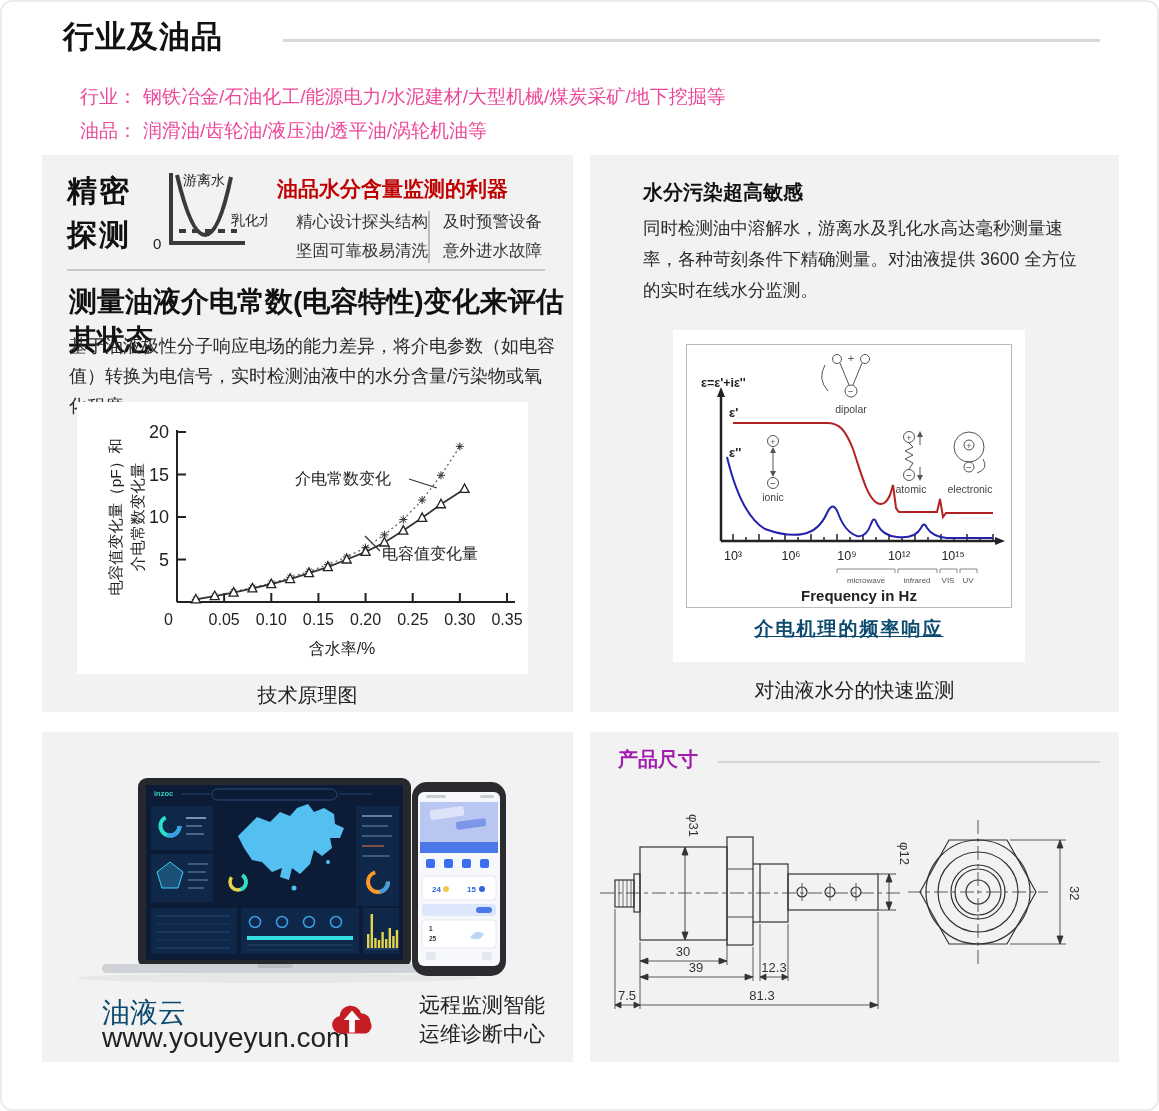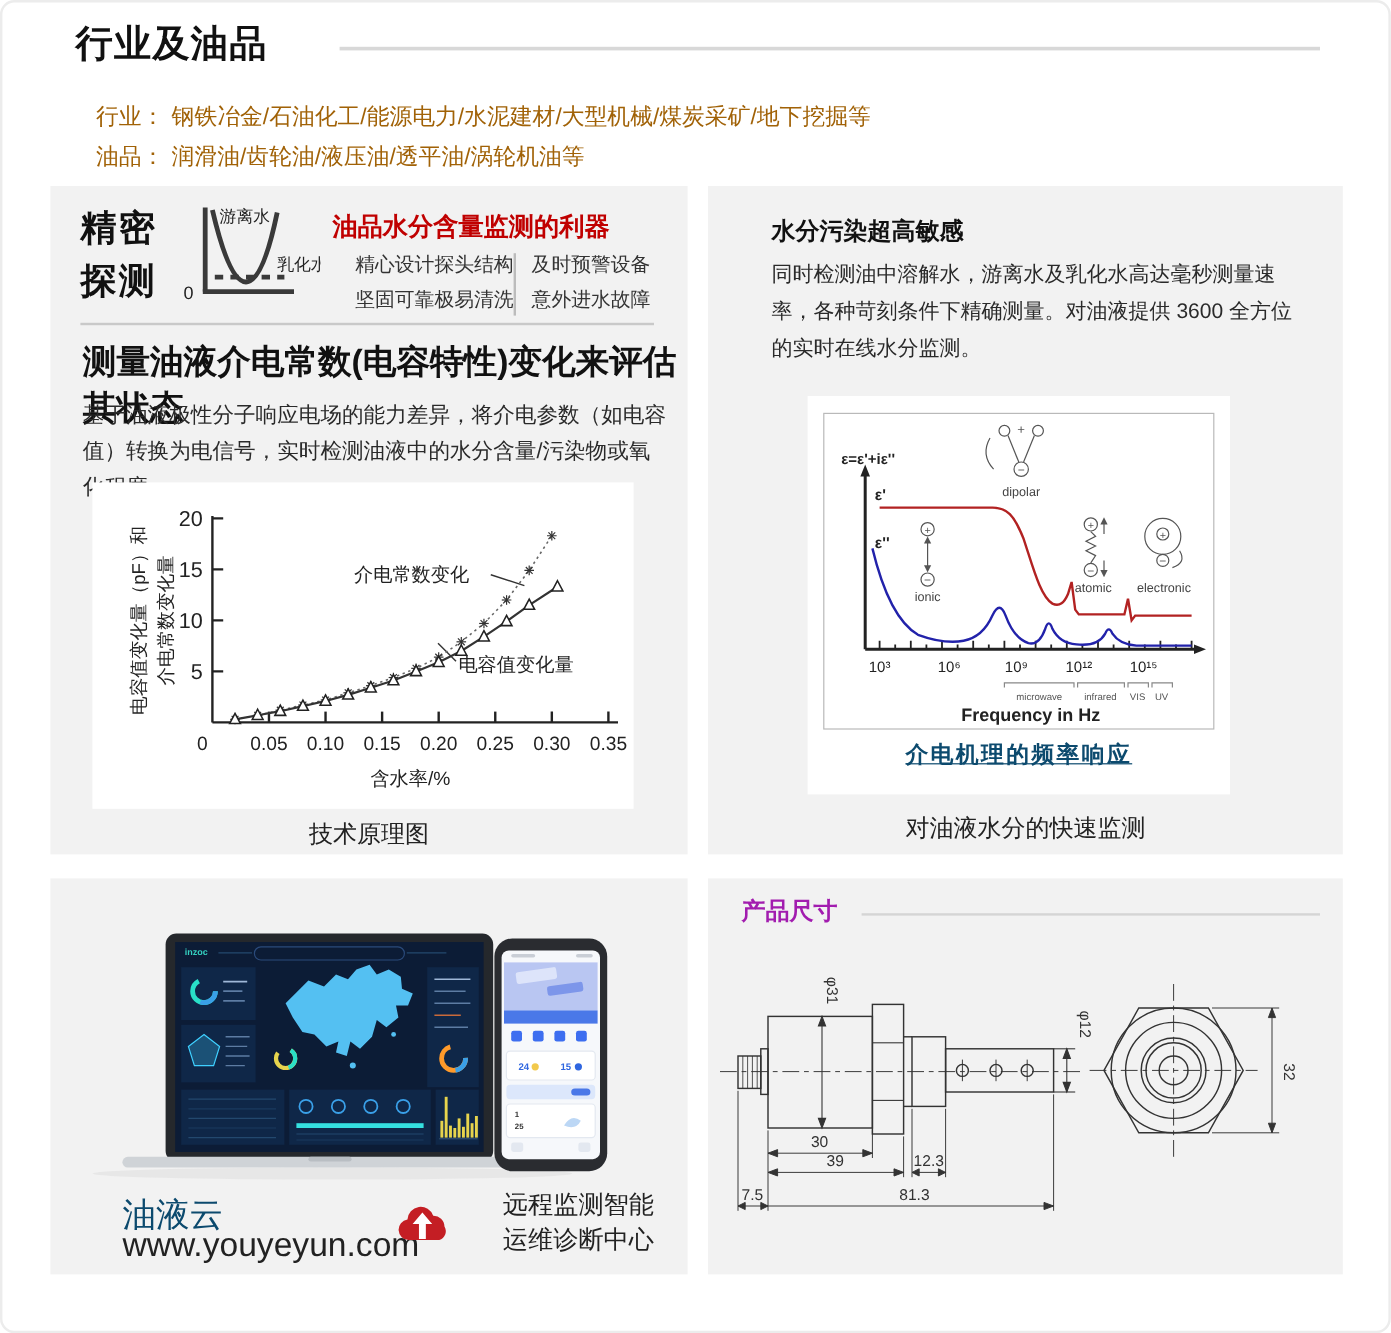--- a/index.html
+++ b/index.html
@@ -1,21 +1,21 @@
 <!DOCTYPE html>
 <html><head>
 <meta charset="utf-8">
 <style>
   html,body{margin:0;padding:0;background:#fff;}
   body{width:1159px;height:1111px;position:relative;font-family:"Liberation Sans","DejaVu Sans",sans-serif;color:#1f1f1f;overflow:hidden;}
   .page-border{position:absolute;inset:0;border:2px solid #ececec;border-radius:12px;pointer-events:none;}
   
   .h1{position:absolute;left:63px;top:16px;font-size:31px;font-weight:800;color:#111;letter-spacing:1px;}
   .h1-rule{position:absolute;left:283px;top:39px;width:817px;height:3px;background:#d8d8d8;}
-  .intro-row{position:absolute;left:80px;font-size:19px;color:#a16207;}
+  .intro-row{position:absolute;left:80px;font-size:19px;color:#ec4899;}
   .intro-row .lbl{margin-right:6px;}
   
   .panel{position:absolute;background:#f2f2f2;}
   .panel-tl{left:42px;top:155px;width:531px;height:557px;}
   .panel-tr{left:590px;top:155px;width:529px;height:557px;}
   .panel-bl{left:42px;top:732px;width:531px;height:330px;}
   .panel-br{left:590px;top:732px;width:529px;height:330px;}
   
   .big-title{position:absolute;left:25px;top:14px;font-size:30px;font-weight:800;line-height:44px;color:#111;letter-spacing:2px;}
   .u-icon{position:absolute;left:103px;top:12px;}

